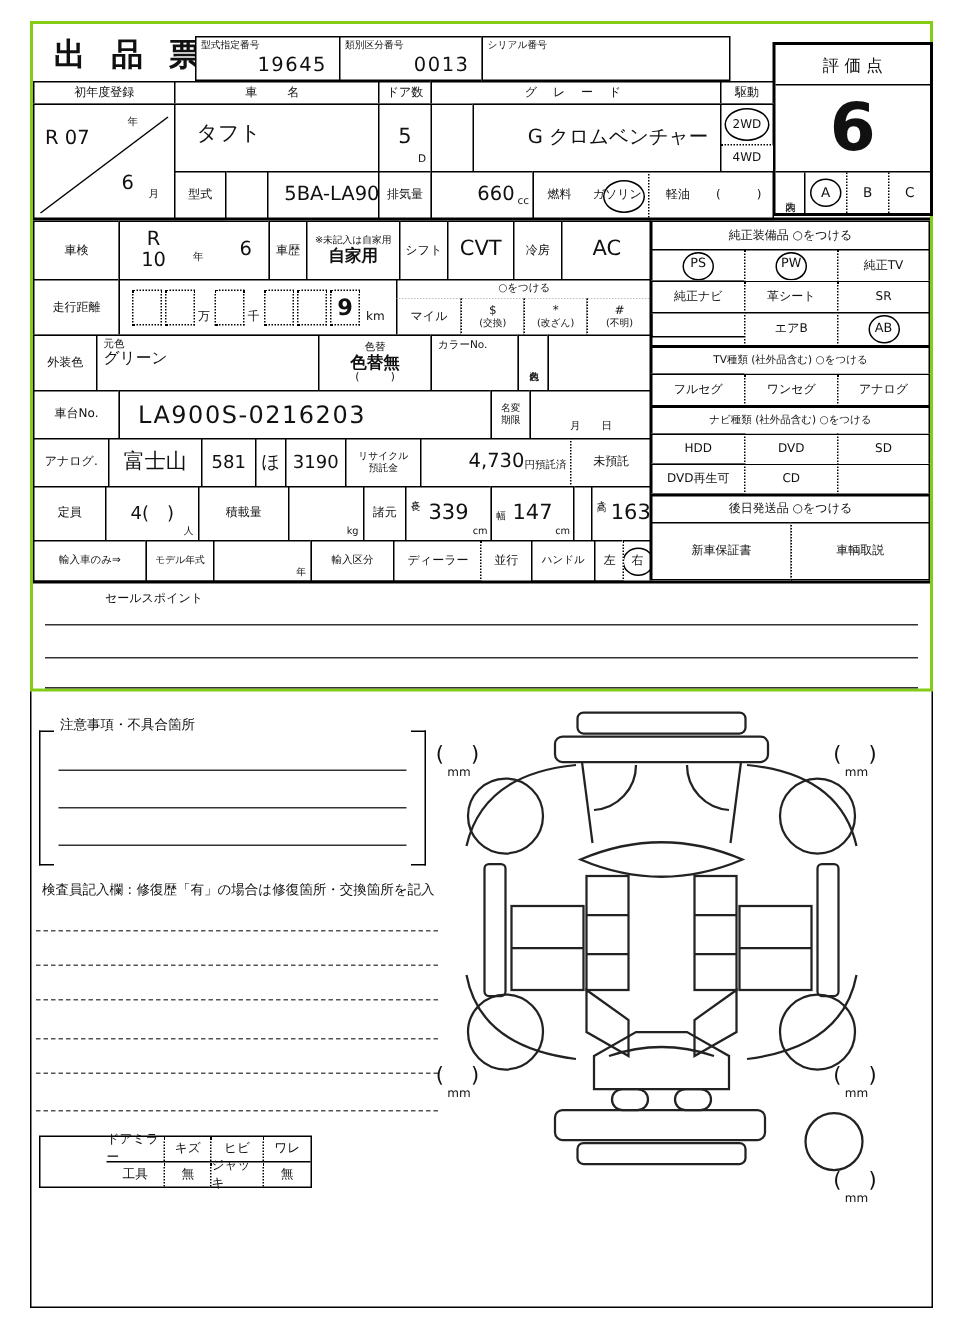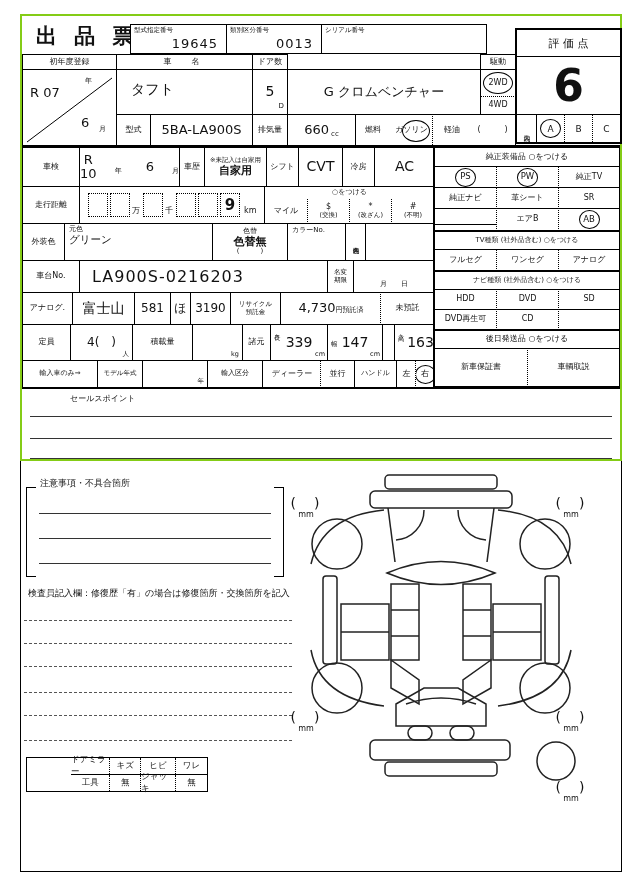--- a/index.html
+++ b/index.html
@@ -8,21 +8,21 @@
   .abs{position:absolute;box-sizing:border-box;}
   .c{position:absolute;box-sizing:border-box;display:flex;align-items:center;justify-content:center;
      border:1px solid #000;background:#fff;overflow:hidden;line-height:1.1;text-align:center;}
   .nb{border:none;background:transparent;}
   .tl{align-items:flex-start;justify-content:flex-start;}
   .col{flex-direction:column;}
   .lbl{font-size:8px;}
   .lbl7{font-size:7px;}
   .lbl6{font-size:6.5px;}
   .v12{font-size:12px;}
-  .v13{font-size:13px;}
+  .v13{font-size:13px;margin-left:28px;}
   .v14{font-size:14px;}
   .v16{font-size:16px;letter-spacing:1px;}
   .vt{writing-mode:vertical-rl;text-orientation:upright;letter-spacing:0;}
   .dotL{border-left:1px dotted #000;}
   .thickT{border-top:2px solid #000;}
   .circ{border:1.5px solid #000;border-radius:50%;padding:0 3px;min-width:13px;height:17px;
         display:inline-flex;align-items:center;justify-content:center;}
   .ellipse{position:absolute;border:1.5px solid #000;border-radius:50%;left:50%;top:50%;
            transform:translate(-50%,-50%);pointer-events:none;background:transparent;}
   .dashbox{position:absolute;box-sizing:border-box;border:1px dotted #000;width:20px;height:24px;top:6px;
@@ -72,20 +72,21 @@
           <span class="circ">A</span>
         </div>
         <div style="width:28px;border-right:1px dotted #000;display:flex;align-items:center;justify-content:center;font-size:9px;">B</div>
         <div style="width:28px;display:flex;align-items:center;justify-content:center;font-size:9px;">C</div>
       </div>
     </div>
 
     <div class="c lbl" style="left:0;top:38px;width:95px;height:16px;">初年度登録</div>
     <div class="c lbl" style="left:94px;top:38px;width:137px;height:16px;letter-spacing:6px;">車　名</div>
     <div class="c lbl" style="left:230px;top:38px;width:36px;height:16px;">ドア数</div>
+    <div class="c lbl" style="left:265px;top:38px;width:194px;height:16px;letter-spacing:4px;">グ レ ー ド</div>
     <div class="c lbl" style="left:458px;top:38px;width:36px;height:16px;">駆動</div>
 
     <div class="c" style="left:0;top:53px;width:95px;height:78px;">
       <svg width="93" height="76" style="position:absolute;left:0;top:0;">
         <line x1="4" y1="72" x2="89" y2="8" stroke="#000" stroke-width="1"></line>
       </svg>
       <span class="abs" style="left:7px;top:16px;font-size:13px;">R 07</span>
       <span class="abs lbl7" style="left:62px;top:8px;">年</span>
       <span class="abs" style="left:58px;top:46px;font-size:13px;">6</span>
       <span class="abs lbl7" style="left:76px;top:56px;">月</span>

